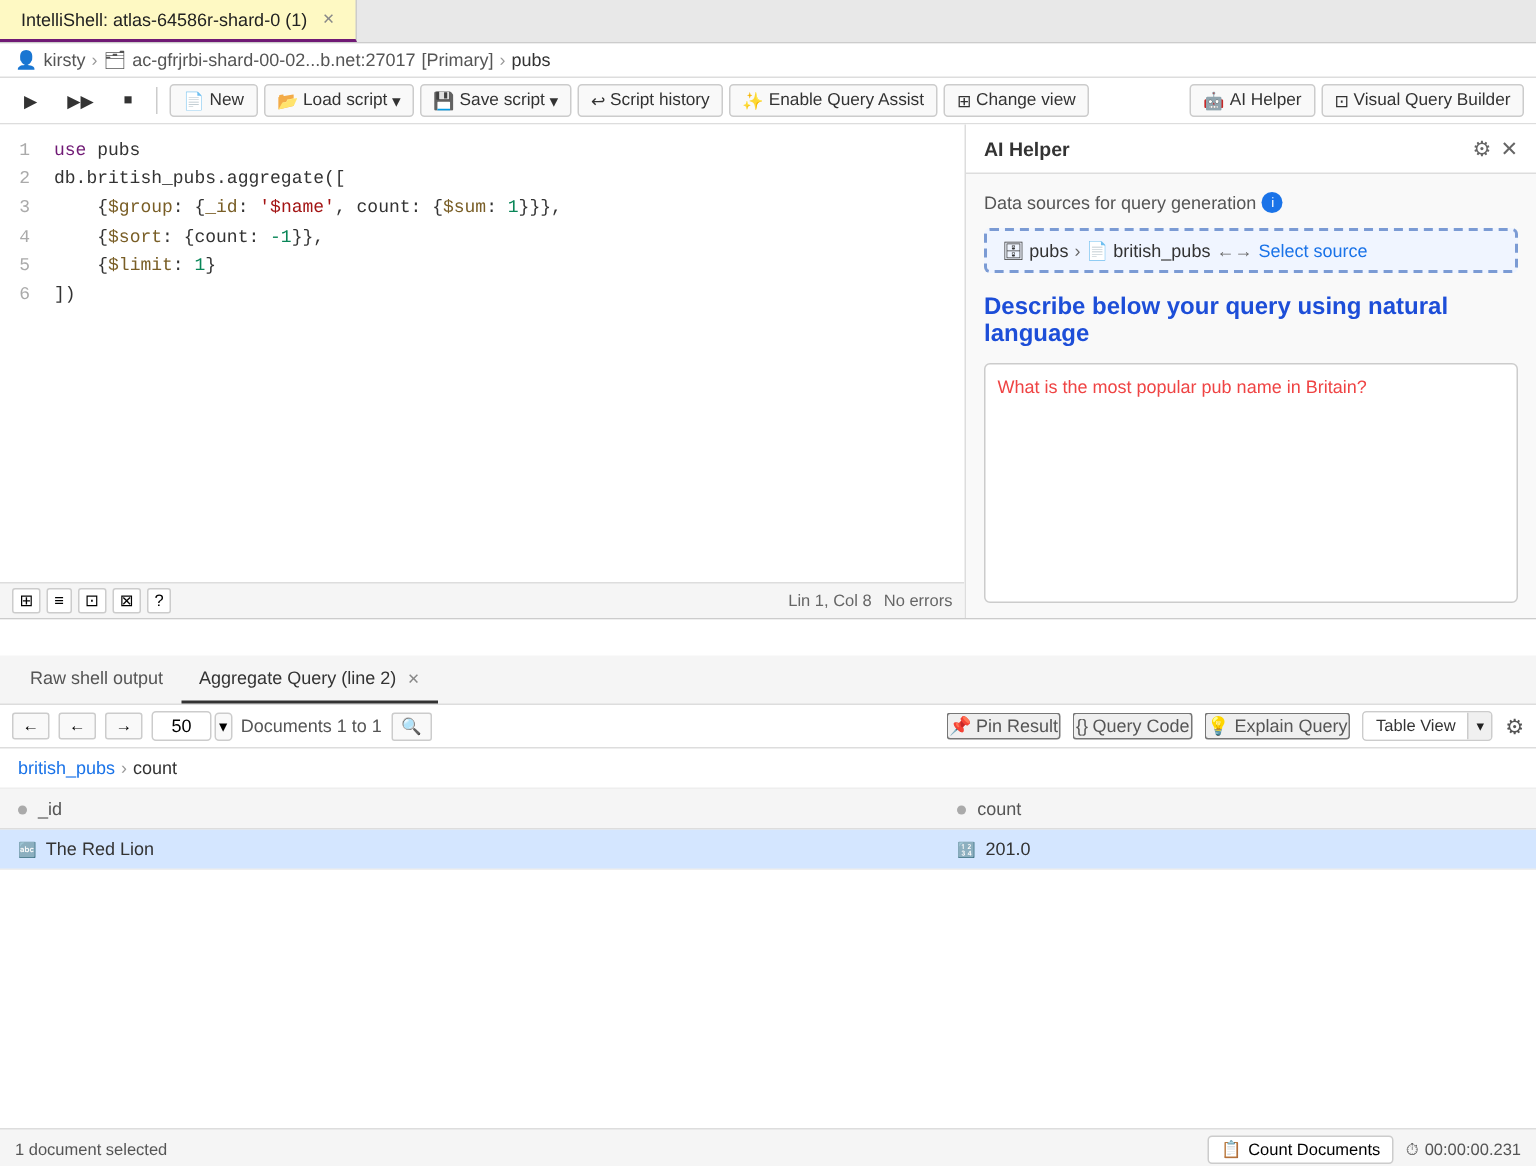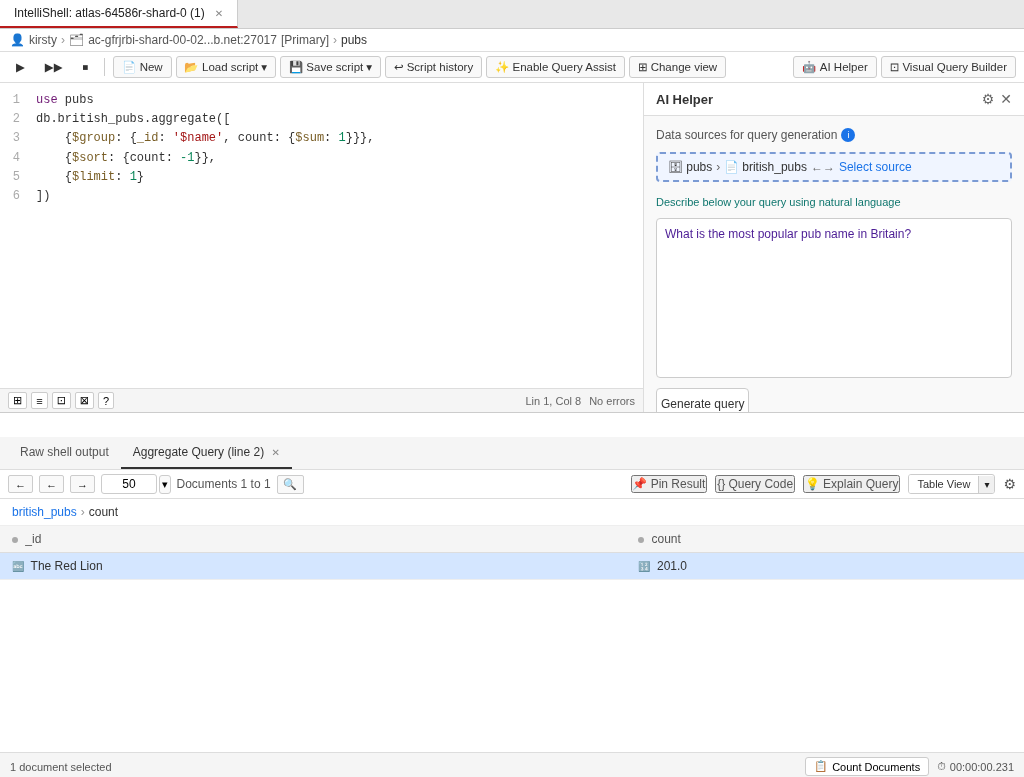--- a/index.html
+++ b/index.html
@@ -1,21 +1,21 @@
 <!DOCTYPE html>
 <html><head>
   <meta charset="utf-8">
   <style>
     * { box-sizing: border-box; margin: 0; padding: 0; }
     body { font-family: -apple-system, BlinkMacSystemFont, 'Segoe UI', Arial, sans-serif; font-size: 12px; background: #f0f0f0; color: #222; }
 
     
     .tab-bar { display: flex; background: #e8e8e8; border-bottom: 1px solid #ccc; padding: 0; }
     .tab { display: flex; align-items: center; padding: 6px 14px; background: #f5f5f5; border-right: 1px solid #ccc; border-bottom: 2px solid #f5f5f5; font-size: 12px; cursor: pointer; gap: 6px; }
-    .tab.active { background: #ffffff; border-bottom: 2px solid #b91c1c; }
+    .tab.active { background: #fef9c3; border-bottom: 2px solid #701a75; }
     .tab-close { font-size: 10px; color: #888; cursor: pointer; margin-left: 4px; }
 
     
     .conn-bar { display: flex; align-items: center; padding: 4px 10px; background: #fff; border-bottom: 1px solid #ddd; font-size: 12px; gap: 4px; color: #555; }
     .conn-bar .sep { color: #999; }
     .conn-bar .pubs { color: #333; font-weight: 500; }
 
     
     .toolbar { display: flex; align-items: center; padding: 4px 8px; background: #fff; border-bottom: 1px solid #ddd; gap: 4px; }
     .toolbar-btn { display: flex; align-items: center; gap: 3px; padding: 3px 8px; border: 1px solid #ccc; border-radius: 3px; background: #f9f9f9; cursor: pointer; font-size: 11.5px; color: #333; }
@@ -49,36 +49,36 @@
     .ai-panel-header { display: flex; align-items: center; justify-content: space-between; padding: 8px 12px; border-bottom: 1px solid #ddd; background: #fff; }
     .ai-panel-title { font-size: 13px; font-weight: 600; color: #333; }
     .ai-panel-icons { display: flex; gap: 6px; }
     .ai-panel-icon { cursor: pointer; color: #666; font-size: 14px; }
     .ai-panel-body { flex: 1; padding: 12px; display: flex; flex-direction: column; gap: 10px; overflow-y: auto; }
     .ai-label { font-size: 12px; color: #555; display: flex; align-items: center; gap: 4px; }
     .ai-source-chain { display: flex; align-items: center; gap: 4px; padding: 6px 10px; border: 2px dashed #7b9bd4; border-radius: 4px; background: #f0f5ff; font-size: 12px; }
     .ai-source-item { display: flex; align-items: center; gap: 3px; color: #333; }
     .ai-source-sep { color: #666; }
     .ai-source-select { color: #1a73e8; cursor: pointer; display: flex; align-items: center; gap: 2px; }
-    .ai-desc-label { font-size: 11px; color: #0f766e; margin-top: 4px; }
-    .ai-textarea { flex: 1; min-height: 160px; border: 1px solid #ccc; border-radius: 4px; padding: 8px; font-size: 12px; resize: none; background: #fff; color: #4c1d95; font-family: inherit; }
+    .ai-desc-label { font-size: 16px; color: #1d4ed8; margin-top: 4px; font-weight: bold; }
+    .ai-textarea { flex: 1; min-height: 160px; border: 1px solid #ccc; border-radius: 4px; padding: 8px; font-size: 12px; resize: none; background: #fff; color: #ef4444; font-family: inherit; }
     .ai-generate-btn { padding: 8px 4px; background: #fff; border: 1px solid #ccc; border-radius: 4px; cursor: pointer; font-size: 12px; color: #333; align-self: flex-start; }
 
     
     .results-panel { flex: 1; display: flex; flex-direction: column; background: #fff; overflow: hidden; }
     .results-tabs { display: flex; align-items: center; padding: 0 8px; background: #f5f5f5; border-bottom: 1px solid #ddd; margin-top: 24px; }
     .results-tab { padding: 8px 12px; cursor: pointer; font-size: 12px; color: #555; border-bottom: 2px solid transparent; }
     .results-tab.active { color: #333; border-bottom: 2px solid #333; font-weight: 500; }
     .results-tab-close { font-size: 10px; color: #888; margin-left: 4px; cursor: pointer; }
 
     
     .results-toolbar { display: flex; align-items: center; padding: 4px 8px; border-bottom: 1px solid #ddd; gap: 6px; background: #fff; }
     .nav-btn { padding: 2px 6px; border: 1px solid #ccc; background: #f9f9f9; cursor: pointer; border-radius: 2px; font-size: 11px; }
     .page-size-select { display: flex; align-items: center; gap: 2px; }
-    .page-size-input { width: 56px; border: 1px solid #ccc; border-radius: 3px; padding: 2px 4px; font-size: 12px; text-align: center; }
+    .page-size-input { width: 40px; border: 1px solid #ccc; border-radius: 3px; padding: 2px 4px; font-size: 12px; text-align: center; }
     .page-size-dropdown { border: 1px solid #ccc; background: #f9f9f9; border-radius: 3px; padding: 2px; cursor: pointer; font-size: 11px; }
     .doc-count-label { font-size: 12px; color: #555; }
     .filter-btn { padding: 2px 6px; border: 1px solid #ccc; background: #f9f9f9; cursor: pointer; border-radius: 2px; font-size: 11px; }
     .results-toolbar-spacer { flex: 1; }
     .results-toolbar-right { display: flex; align-items: center; gap: 8px; }
     .pin-btn { display: flex; align-items: center; gap: 3px; font-size: 12px; color: #555; cursor: pointer; }
     .query-code-btn { display: flex; align-items: center; gap: 3px; font-size: 12px; color: #555; cursor: pointer; }
     .explain-btn { display: flex; align-items: center; gap: 3px; font-size: 12px; color: #555; cursor: pointer; }
     .view-select { display: flex; align-items: center; border: 1px solid #ccc; border-radius: 3px; overflow: hidden; }
     .view-select-text { padding: 3px 8px; font-size: 11px; background: #fff; color: #333; }

